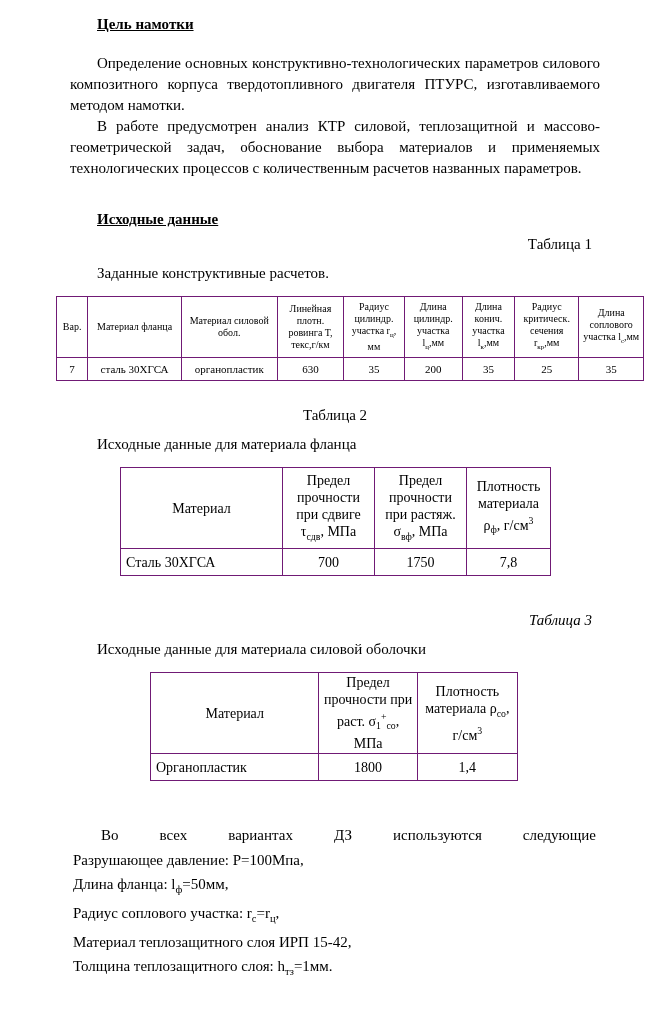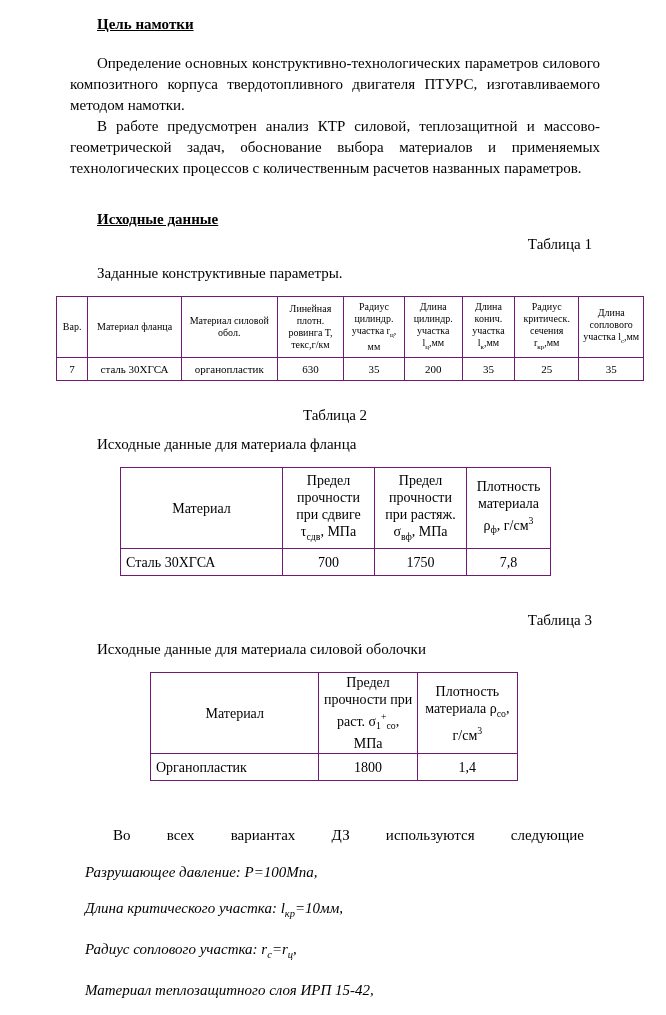--- a/index.html
+++ b/index.html
@@ -20,21 +20,21 @@
     font-weight:bold;
     text-decoration:underline;
     text-indent:27px;
     margin:0 0 18px 0;
   }
   .heading.mt { margin-top:30px; margin-bottom:4px; }
   .para { margin:0; text-align:justify; text-indent:27px; }
   .tbl-label { text-align:right; margin:8px; }
   .tbl-label.sp1 { margin-top:4px; }
   .tbl-label.sp2 { margin-top:24px;text-align:center; }
-  .tbl-label.sp3 { margin-top:34px; }
+  .tbl-label.sp3 { margin-top:34px;font-style:italic; }
   .caption { margin:0; text-indent:27px; }
 
   table { border-collapse:collapse; table-layout:fixed; background:#fff; }
   th, td {
     border:1px solid #701a75;
     font-weight:normal;
     text-align:center;
     vertical-align:middle;
     padding:1px 2px;
     overflow:hidden;
@@ -49,40 +49,40 @@
   .t2 th { height:78px;text-align:center; }
   .t2 td { height:24px; }
 
   .t3 { width:368px; margin-left:80px; margin-top:12px; font-size:14px; line-height:17px; }
   .t3 th { height:78px; }
   .t3 td { height:24px; }
 
   td.left { text-align:left; padding-left:5px; }
 
   .params { margin-top:44px; }
-  .intro-line1 { text-align:justify; text-align-last:justify; text-indent:27px; margin:16px; }
+  .intro-line1 { text-align:justify; text-align-last:justify; text-indent:27px; margin:4px; }
   .intro-line2 { margin:0; }
-  .param-line { margin:15px;font-style:italic; }
+  .param-line { margin:3px; }
   sub { font-size:70%; }
   sup { font-size:70%; }
 </style>
 </head>
 <body>
 
 <div class="page">
 
   <h2 class="heading">Цель намотки</h2>
 
   <p class="para">Определение основных конструктивно-технологических параметров силового композитного корпуса твердотопливного двигателя ПТУРС, изготавливаемого методом намотки.</p>
   <p class="para">В работе предусмотрен анализ КТР силовой, теплозащитной и массово-геометрической задач, обоснование выбора материалов и применяемых технологических процессов с количественным расчетов названных параметров.</p>
 
   <h2 class="heading mt">Исходные данные</h2>
 
   <p class="tbl-label sp1">Таблица 1</p>
-  <p class="caption">Заданные конструктивные параметры.</p>
+  <p class="caption">Заданные конструктивные расчетов.</p>
 
   <table class="t1">
     <colgroup>
       <col style="width:30px">
         <col style="width:90px">
         <col style="width:92px">
       <col style="width:64px">
         <col style="width:58px">
         <col style="width:56px">
       <col style="width:50px">
@@ -160,19 +160,19 @@
       <td class="left">Органопластик</td>
       <td>1800</td>
       <td>1,4</td>
     </tr>
   </tbody>
     </table>
 
   <div class="params">
     <p class="intro-line1">Во всех вариантах ДЗ используются следующие</p>
     <p class="param-line">Разрушающее давление: Р=100Мпа,</p>
-    <p class="param-line">Длина критического участка: l<sub>кр</sub>=10мм,</p>
+    <p class="param-line">Длина фланца: l<sub>ф</sub>=50мм,</p>
     <p class="param-line">Радиус соплового участка:  r<sub>с</sub>=r<sub>ц</sub>,</p>
     <p class="param-line">Материал теплозащитного слоя ИРП 15-42,</p>
     <p class="param-line">Толщина теплозащитного слоя: h<sub>тз</sub>=1мм.</p>
   </div>
 
 </div>
 
 </body></html>

